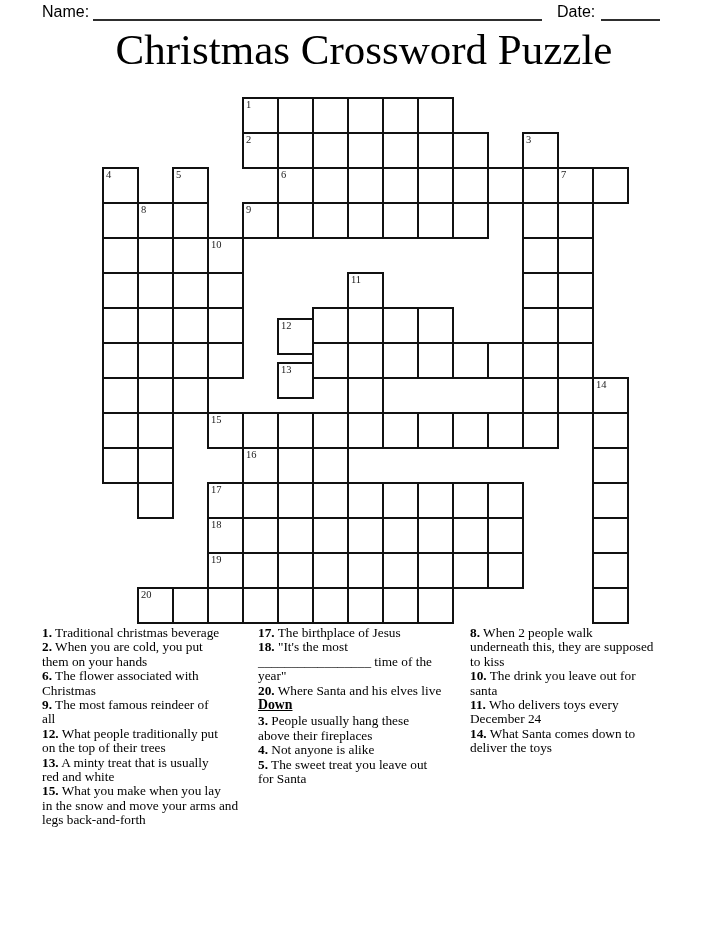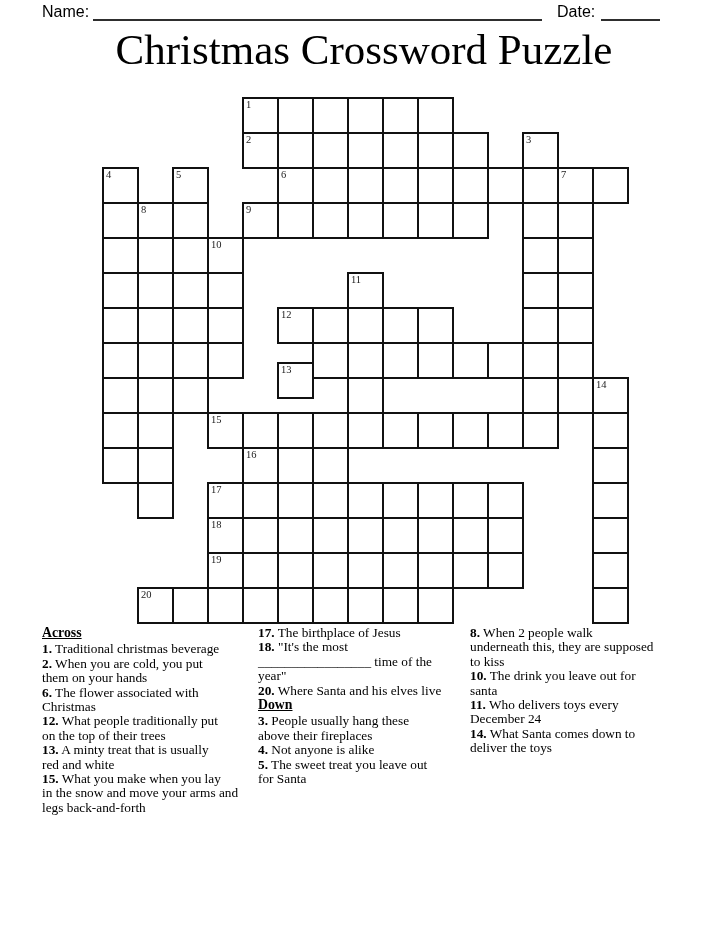--- a/index.html
+++ b/index.html
@@ -121,21 +121,21 @@
       <div class="cell" style="left: 104px; top: 174px;"></div>
       <div class="cell" style="left: 244px; top: 174px;">
         <span class="cellnum">11</span>
       </div>
       <div class="cell" style="left: 419px; top: 174px;"></div>
       <div class="cell" style="left: 454px; top: 174px;"></div>
       <div class="cell" style="left: -1px; top: 209px;"></div>
       <div class="cell" style="left: 34px; top: 209px;"></div>
       <div class="cell" style="left: 69px; top: 209px;"></div>
       <div class="cell" style="left: 104px; top: 209px;"></div>
-      <div class="cell" style="left: 174px; top: 209px; text-decoration: underline;">
+      <div class="cell" style="left: 174px; top: 220px; text-decoration: underline;">
         <span class="cellnum">12</span>
       </div>
       <div class="cell" style="left: 209px; top: 209px;"></div>
       <div class="cell" style="left: 244px; top: 209px;"></div>
       <div class="cell" style="left: 279px; top: 209px;"></div>
       <div class="cell" style="left: 314px; top: 209px;"></div>
       <div class="cell" style="left: 419px; top: 209px;"></div>
       <div class="cell" style="left: 454px; top: 209px;"></div>
       <div class="cell" style="left: -1px; top: 244px;"></div>
       <div class="cell" style="left: 34px; top: 244px;"></div>
@@ -230,26 +230,27 @@
       <div class="cell" style="left: 174px; top: 489px;"></div>
       <div class="cell" style="left: 209px; top: 489px;"></div>
       <div class="cell" style="left: 244px; top: 489px;"></div>
       <div class="cell" style="left: 279px; top: 489px;"></div>
       <div class="cell" style="left: 314px; top: 489px;"></div>
       <div class="cell" style="left: 489px; top: 489px;"></div>
     </div>
 
   <div>
     <div class="clue-col clue-col-0">
-        <div class="clue-heading">Across</div>
         <div class="clue"><b class="cnum">1.</b> <span class="ctext">Traditional christmas beverage</span></div>
         <div class="clue"><b class="cnum">2.</b> <span class="ctext">When you are cold, you put
 them on your hands</span></div>
         <div class="clue"><b class="cnum">6.</b> <span class="ctext">The flower associated with
 Christmas</span></div>
+        <div class="clue"><b class="cnum">9.</b> <span class="ctext">The most famous reindeer of
+all</span></div>
         <div class="clue"><b class="cnum">12.</b> <span class="ctext">What people traditionally put
 on the top of their trees</span></div>
         <div class="clue"><b class="cnum">13.</b> <span class="ctext">A minty treat that is usually
 red and white</span></div>
         <div class="clue"><b class="cnum">15.</b> <span class="ctext">What you make when you lay
 in the snow and move your arms and
 legs back-and-forth</span></div>
       </div>
     <div class="clue-col clue-col-1">
         <div class="clue"><b class="cnum">17.</b> <span class="ctext">The birthplace of Jesus</span></div>

